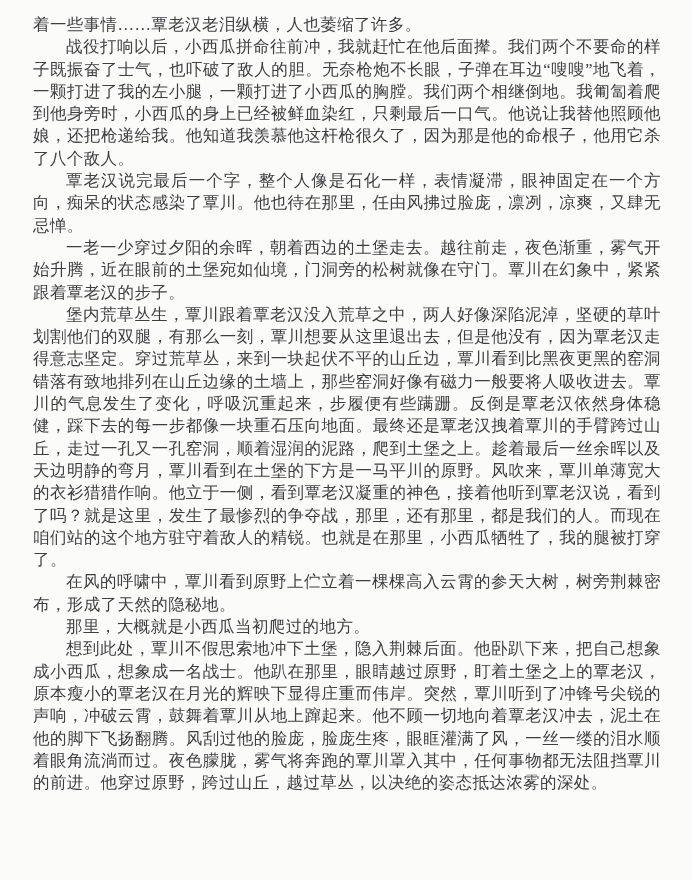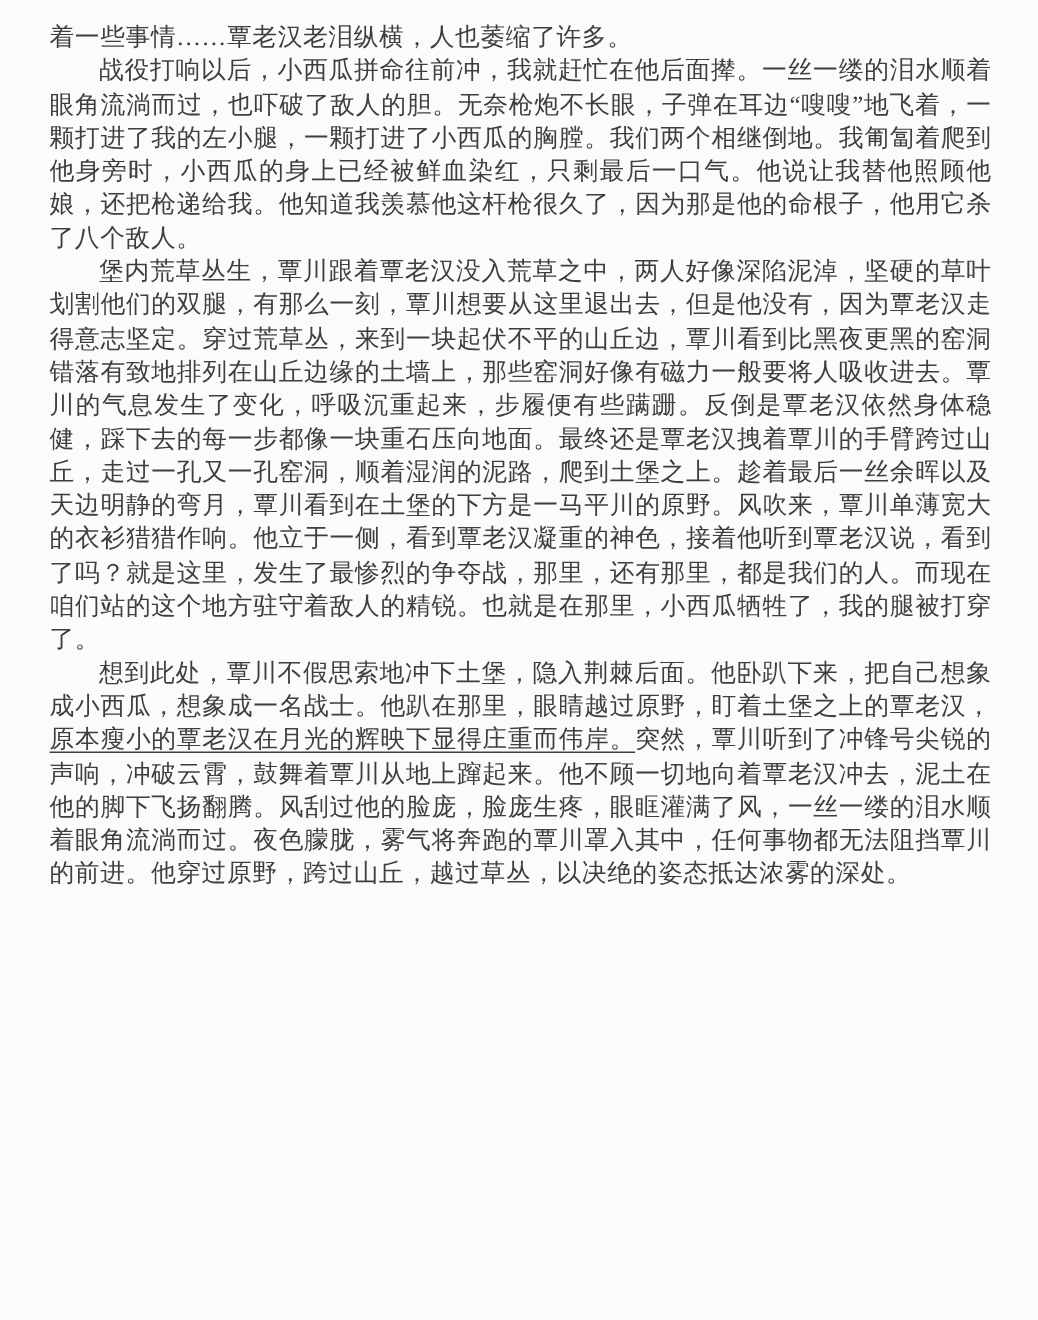--- a/index.html
+++ b/index.html
@@ -25,29 +25,32 @@
   }
   .para {
     margin: 0;
     text-indent: 2em;
     letter-spacing: 0.4px;
   }
   .para.noindent {
     text-indent: 0;
   }
   .underline-seg {
-    text-decoration: underline;
     text-underline-offset: 3px;
     text-decoration-thickness: 1px;
   }
 </style>
 </head>
 <body>
 
 <div class="page">
   <p class="para noindent">着一些事情……覃老汉老泪纵横，人也萎缩了许多。</p>
-  <p class="para">战役打响以后，小西瓜拼命往前冲，我就赶忙在他后面撵。一丝一缕的泪水顺着眼角流淌而过，也吓破了敌人的胆。无奈枪炮不长眼，子弹在耳边“嗖嗖”地飞着，一颗打进了我的左小腿，一颗打进了小西瓜的胸膛。我们两个相继倒地。我匍匐着爬到他身旁时，小西瓜的身上已经被鲜血染红，只剩最后一口气。他说让我替他照顾他娘，还把枪递给我。他知道我羡慕他这杆枪很久了，因为那是他的命根子，他用它杀了八个敌人。</p>
+  <p class="para">战役打响以后，小西瓜拼命往前冲，我就赶忙在他后面撵。我们两个不要命的样子既振奋了士气，也吓破了敌人的胆。无奈枪炮不长眼，子弹在耳边“嗖嗖”地飞着，一颗打进了我的左小腿，一颗打进了小西瓜的胸膛。我们两个相继倒地。我匍匐着爬到他身旁时，小西瓜的身上已经被鲜血染红，只剩最后一口气。他说让我替他照顾他娘，还把枪递给我。他知道我羡慕他这杆枪很久了，因为那是他的命根子，他用它杀了八个敌人。</p>
+  <p class="para">覃老汉说完最后一个字，整个人像是石化一样，表情凝滞，眼神固定在一个方向，痴呆的状态感染了覃川。他也待在那里，任由风拂过脸庞，凛冽，凉爽，又肆无忌惮。</p>
+  <p class="para">一老一少穿过夕阳的余晖，朝着西边的土堡走去。越往前走，夜色渐重，雾气开始升腾，近在眼前的土堡宛如仙境，门洞旁的松树就像在守门。覃川在幻象中，紧紧跟着覃老汉的步子。</p>
   <p class="para">堡内荒草丛生，覃川跟着覃老汉没入荒草之中，两人好像深陷泥淖，坚硬的草叶划割他们的双腿，有那么一刻，覃川想要从这里退出去，但是他没有，因为覃老汉走得意志坚定。穿过荒草丛，来到一块起伏不平的山丘边，覃川看到比黑夜更黑的窑洞错落有致地排列在山丘边缘的土墙上，那些窑洞好像有磁力一般要将人吸收进去。覃川的气息发生了变化，呼吸沉重起来，步履便有些蹒跚。反倒是覃老汉依然身体稳健，踩下去的每一步都像一块重石压向地面。最终还是覃老汉拽着覃川的手臂跨过山丘，走过一孔又一孔窑洞，顺着湿润的泥路，爬到土堡之上。趁着最后一丝余晖以及天边明静的弯月，覃川看到在土堡的下方是一马平川的原野。风吹来，覃川单薄宽大的衣衫猎猎作响。他立于一侧，看到覃老汉凝重的神色，接着他听到覃老汉说，看到了吗？就是这里，发生了最惨烈的争夺战，那里，还有那里，都是我们的人。而现在咱们站的这个地方驻守着敌人的精锐。也就是在那里，小西瓜牺牲了，我的腿被打穿了。</p>
+  <p class="para">在风的呼啸中，覃川看到原野上伫立着一棵棵高入云霄的参天大树，树旁荆棘密布，形成了天然的隐秘地。</p>
+  <p class="para">那里，大概就是小西瓜当初爬过的地方。</p>
   <p class="para">
     <span>想到此处，覃川不假思索地冲下土堡，隐入荆棘后面。他卧趴下来，把自己想象成小西瓜，想象成一名战士。他趴在那里，眼睛越过原野，盯着土堡之上的覃老汉，</span><span class="underline-seg">原本瘦小的覃老汉在月光的辉映下显得庄重而伟岸。</span><span>突然，覃川听到了冲锋号尖锐的声响，冲破云霄，鼓舞着覃川从地上蹿起来。他不顾一切地向着覃老汉冲去，泥土在他的脚下飞扬翻腾。风刮过他的脸庞，脸庞生疼，眼眶灌满了风，一丝一缕的泪水顺着眼角流淌而过。夜色朦胧，雾气将奔跑的覃川罩入其中，任何事物都无法阻挡覃川的前进。他穿过原野，跨过山丘，越过草丛，以决绝的姿态抵达浓雾的深处。</span>
   </p>
 
 </div>
 
 </body></html>

